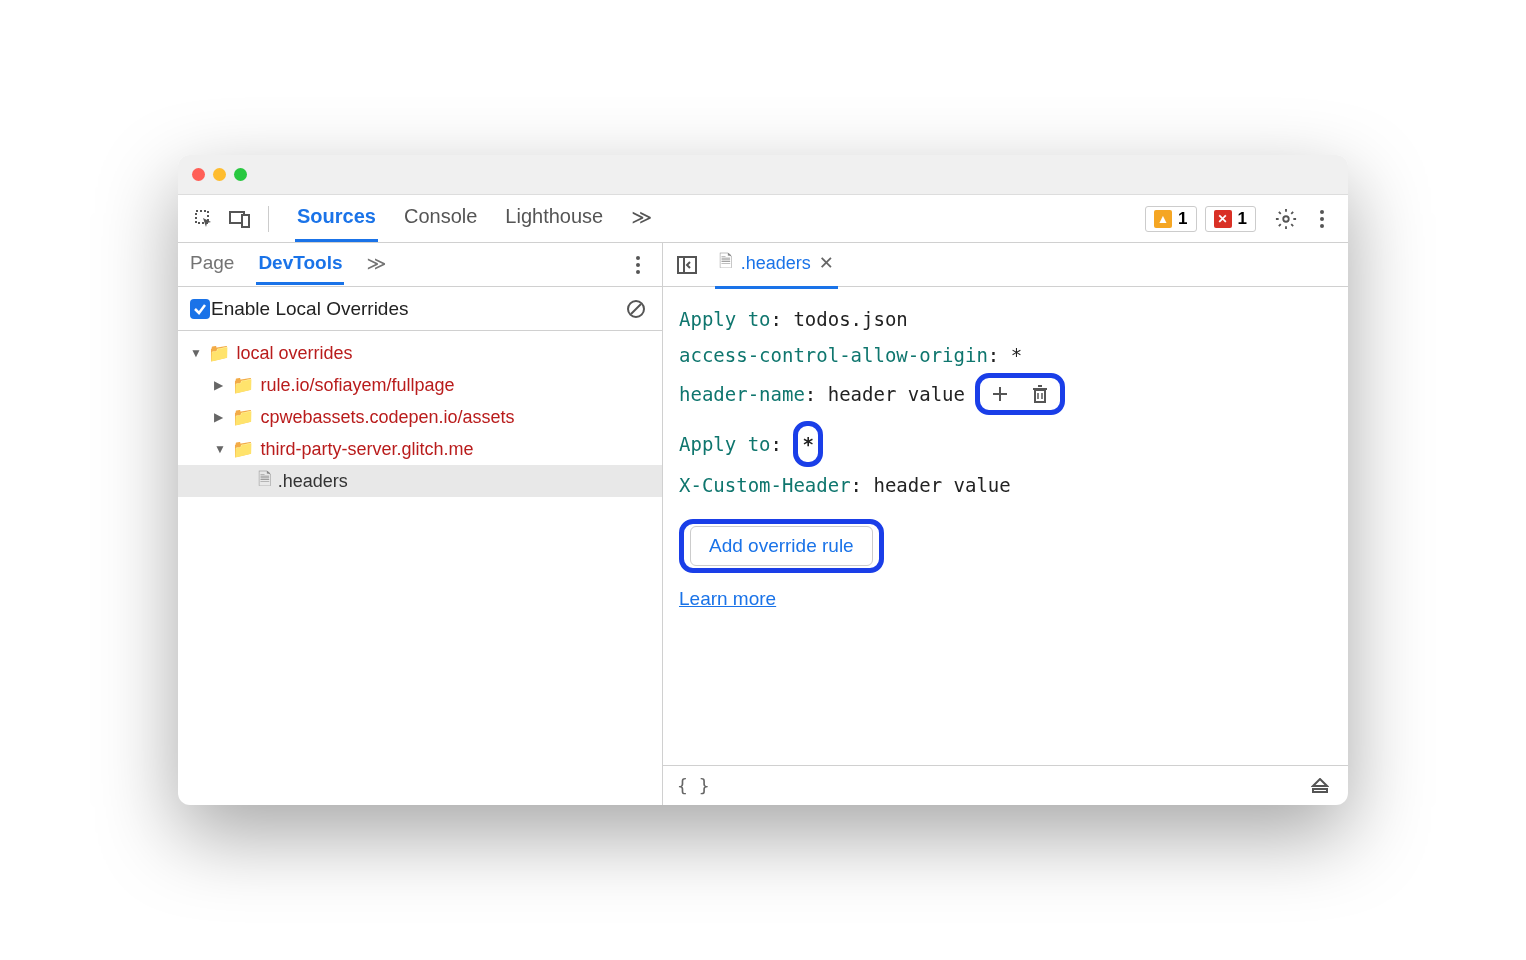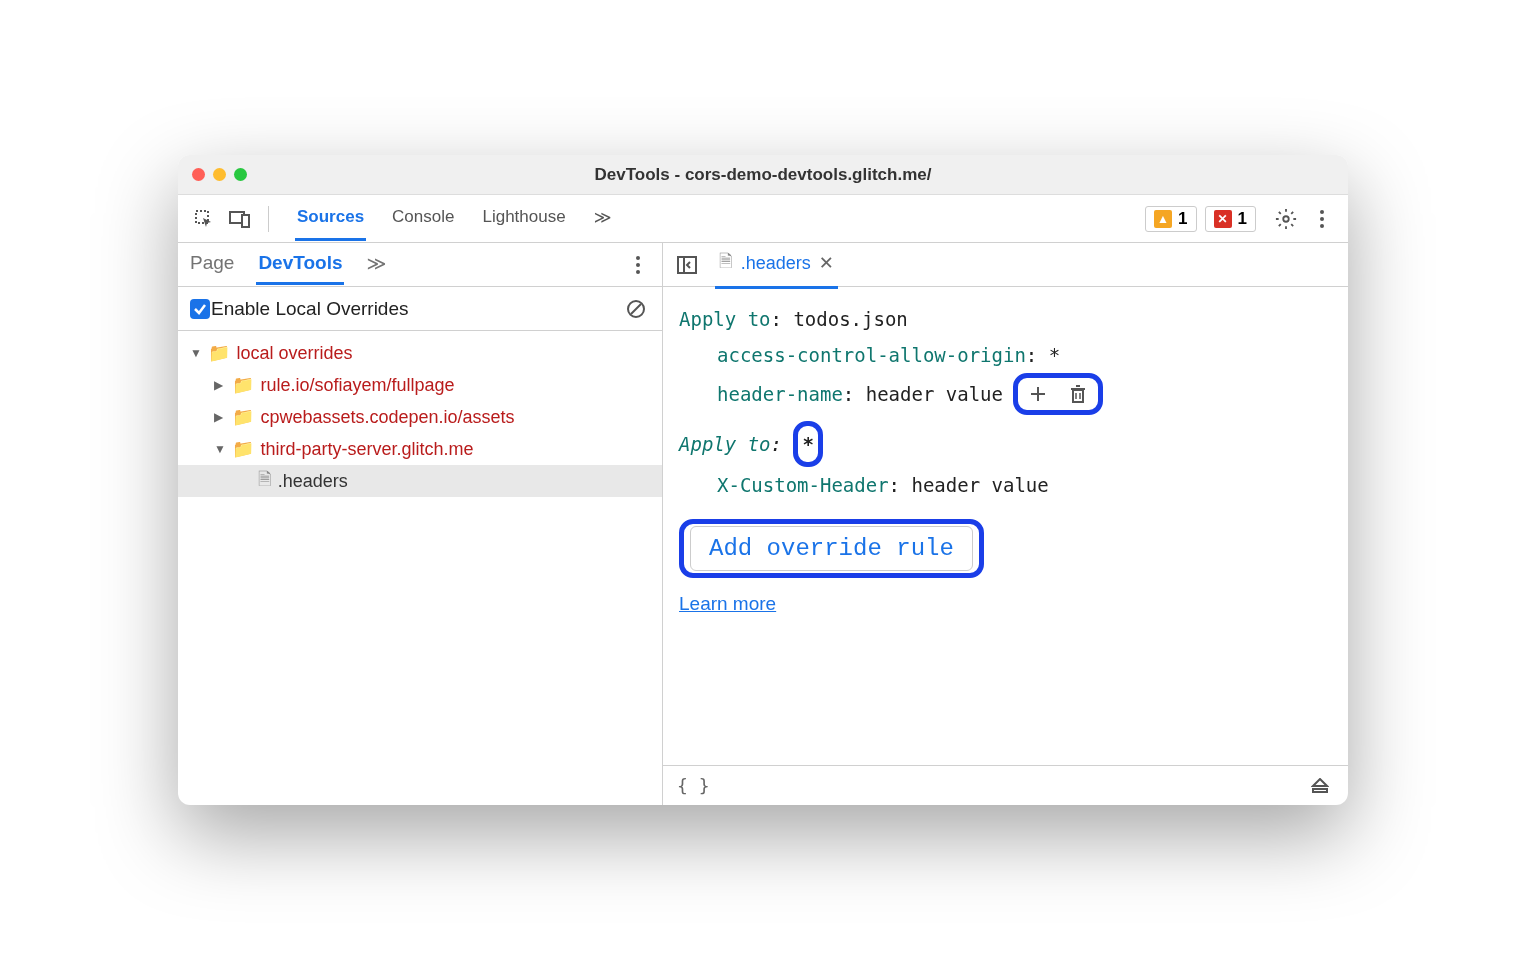--- a/index.html
+++ b/index.html
@@ -55,21 +55,21 @@
 }
 .tool-icon {
   width: 28px; height: 28px;
   display: flex; align-items: center; justify-content: center;
   color: #555;
   cursor: pointer;
 }
 .vsep { width: 1px; height: 26px; background: #ccc; margin: 0 6px; }
 .maintabs { display: flex; gap: 24px; margin-left: 12px; }
 .maintab {
-  font-size: 17px;
+  font-size: 20px;
   color: #555;
   padding: 10px 2px;
   cursor: pointer;
   border-bottom: 3px solid transparent;
   font-weight: 500;
 }
 .maintab.active {
   color: #1a73e8;
   border-bottom-color: #1a73e8;
   font-weight: 600;
@@ -195,21 +195,21 @@
   flex: 1;
   padding: 14px 16px;
   font-family: Menlo, Consolas, monospace;
   font-size: 19px;
   line-height: 1.9;
   overflow: auto;
 }
 .kw { color: #0f766e; }
 .val { color: #222; }
 .hdr-row { display: flex; align-items: center; gap: 10px; }
-.indent { margin-left: 38px; }
+.indent { }
 .icon-btn {
   width: 28px; height: 28px;
   display: flex; align-items: center; justify-content: center;
   color: #555;
   cursor: pointer;
 }
 .highlight {
   border: 5px solid #1a3ee8;
   border-radius: 14px;
   padding: 2px 6px;
@@ -219,23 +219,23 @@
 }
 .highlight.tight { padding: 0 4px; gap: 0; }
 .add-rule-wrap {
   display: inline-flex;
   margin-top: 16px;
 }
 .add-rule-btn {
   border: 1px solid #ccc;
   border-radius: 6px;
   padding: 8px 18px;
-  font-size: 24px;
+  font-size: 19px;
   color: #1a73e8;
-  font-family: Liberation Mono, monospace;
+  font-family: Liberation Sans, sans-serif;
   background: #fff;
   font-weight: 500;
   cursor: pointer;
 }
 .learn-more {
   display: inline-block;
   margin-top: 8px;
   color: #1a73e8;
   font-family: -apple-system, sans-serif;
   font-size: 19px;
@@ -257,21 +257,20 @@
 <body>
 
 <div class="window">
 
   <div class="titlebar">
     <div class="traffic-lights">
       <div class="tl tl-close"></div>
       <div class="tl tl-min"></div>
       <div class="tl tl-max"></div>
     </div>
-    <div class="title-text">DevTools - cors-demo-devtools.glitch.me/</div>
   </div>
 
   <div class="toolbar">
     <div class="tool-icon">
       <svg width="20" height="20" viewBox="0 0 20 20">
           <rect x="2" y="2" width="12" height="12" fill="none" stroke="currentColor" stroke-width="2" stroke-dasharray="2 2"></rect>
           <path d="M9 9 L17 13 L13 14 L12 18 Z" fill="currentColor"></path>
         </svg>
     </div>
     <div class="tool-icon">
@@ -411,21 +410,21 @@
                   <rect x="3" y="5" width="10" height="12" fill="none" stroke="currentColor" stroke-width="2"></rect>
                   <line x1="1" y1="4" x2="15" y2="4" stroke="currentColor" stroke-width="2"></line>
                   <line x1="6" y1="1" x2="10" y2="1" stroke="currentColor" stroke-width="2"></line>
                   <line x1="6" y1="8" x2="6" y2="14" stroke="currentColor" stroke-width="1.5"></line>
                   <line x1="10" y1="8" x2="10" y2="14" stroke="currentColor" stroke-width="1.5"></line>
                 </svg>
             </span>
           </span>
         </div>
 
-        <div style="margin-top:6px;font-style:italic;">
+        <div style="margin-top:6px;">
           <span class="kw">Apply to</span><span class="val">: </span><span class="highlight tight">
               <span class="val" style="font-weight:bold;">*</span>
             </span>
         </div>
         <div class="indent">
           <span class="kw">X-Custom-Header</span><span class="val">: </span><span class="val">header value</span>
         </div>
 
         <div class="add-rule-wrap highlight">
           <button class="add-rule-btn">Add override rule</button>

